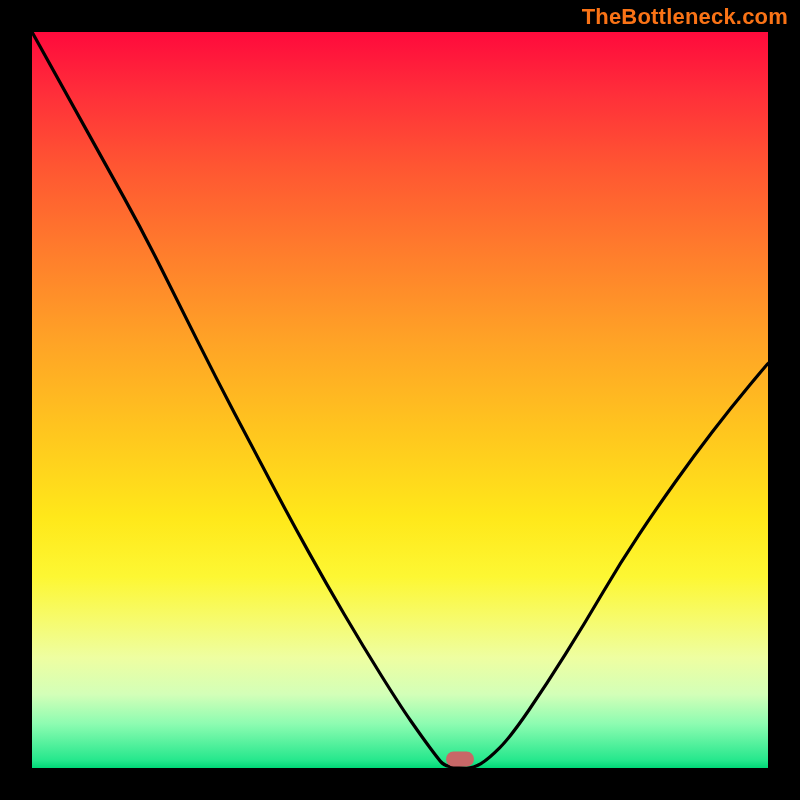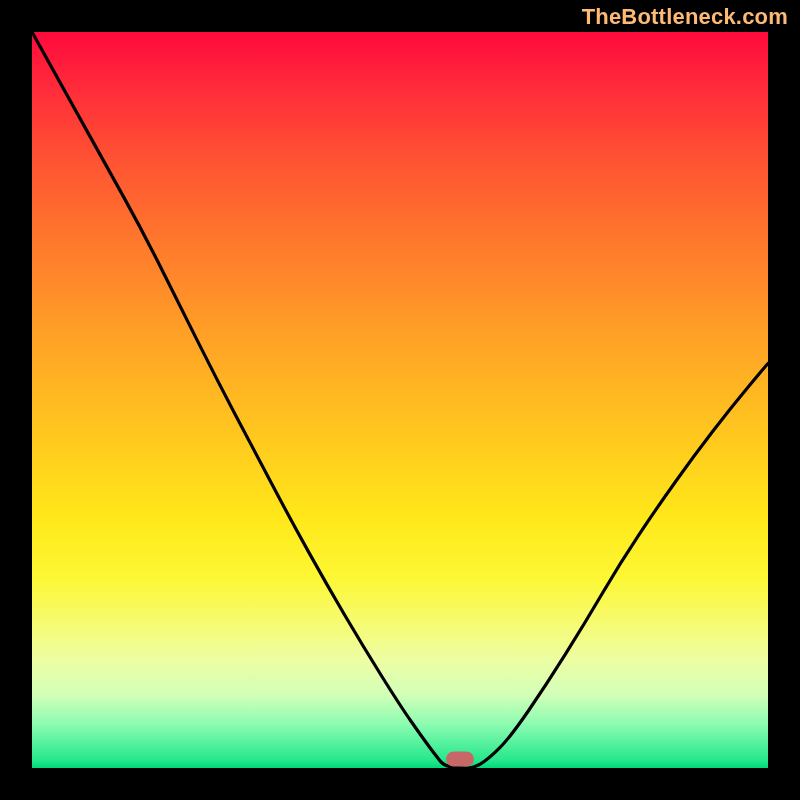--- a/index.html
+++ b/index.html
@@ -14,21 +14,21 @@
   .frame {
     position: relative;
     width: 800px;
     height: 800px;
     background: #000;
   }
   .watermark {
     position: absolute;
     top: 4px;
     right: 12px;
-    color: #fdba74;
+    color: #f97316;
     font-size: 22px;
     font-weight: 600;
     letter-spacing: 0.2px;
     z-index: 5;
   }
   .plot-area {
     position: absolute;
     left: 32px;
     top: 32px;
     width: 736px;

